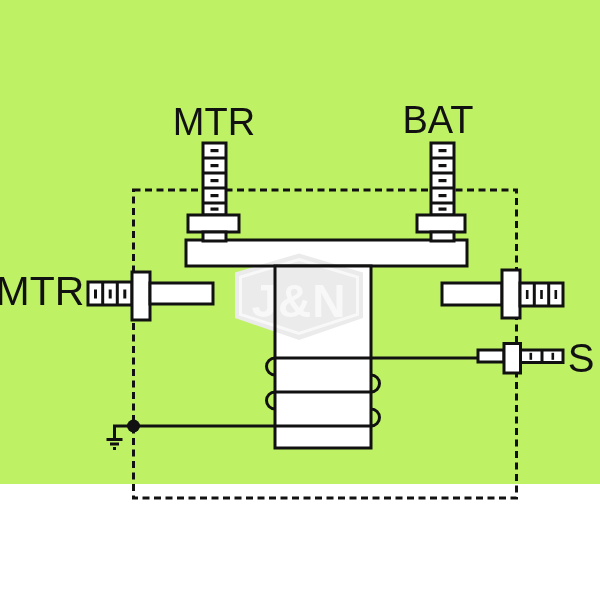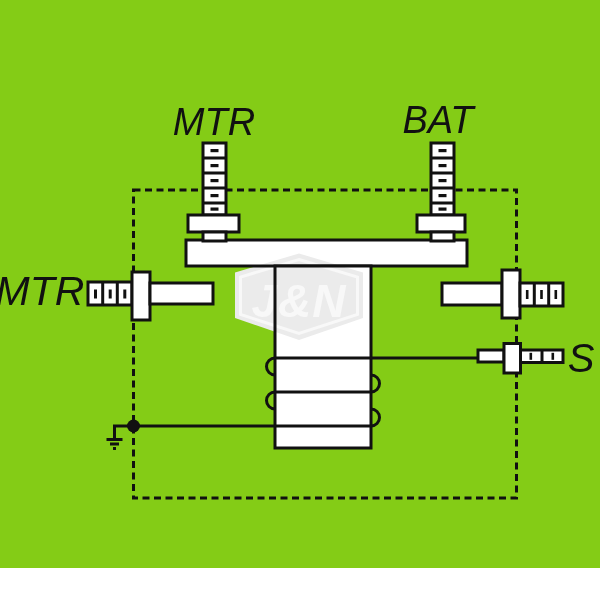--- a/index.html
+++ b/index.html
@@ -6,23 +6,22 @@
     margin: 0;
     padding: 0;
     background: #ffffff;
     width: 600px;
     height: 600px;
     overflow: hidden;
   }
   .stage {
     position: relative;
     width: 600px;
-    height: 568px;
-    background: #84cc16;
-    font-style: italic;
+    height: 484px;
+    background: #bef264;
   }
   svg {
     display: block;
     isolation: isolate;
   }
   .outline {
     fill: #ffffff;
     stroke: #111111;
     stroke-width: 3;
   }

